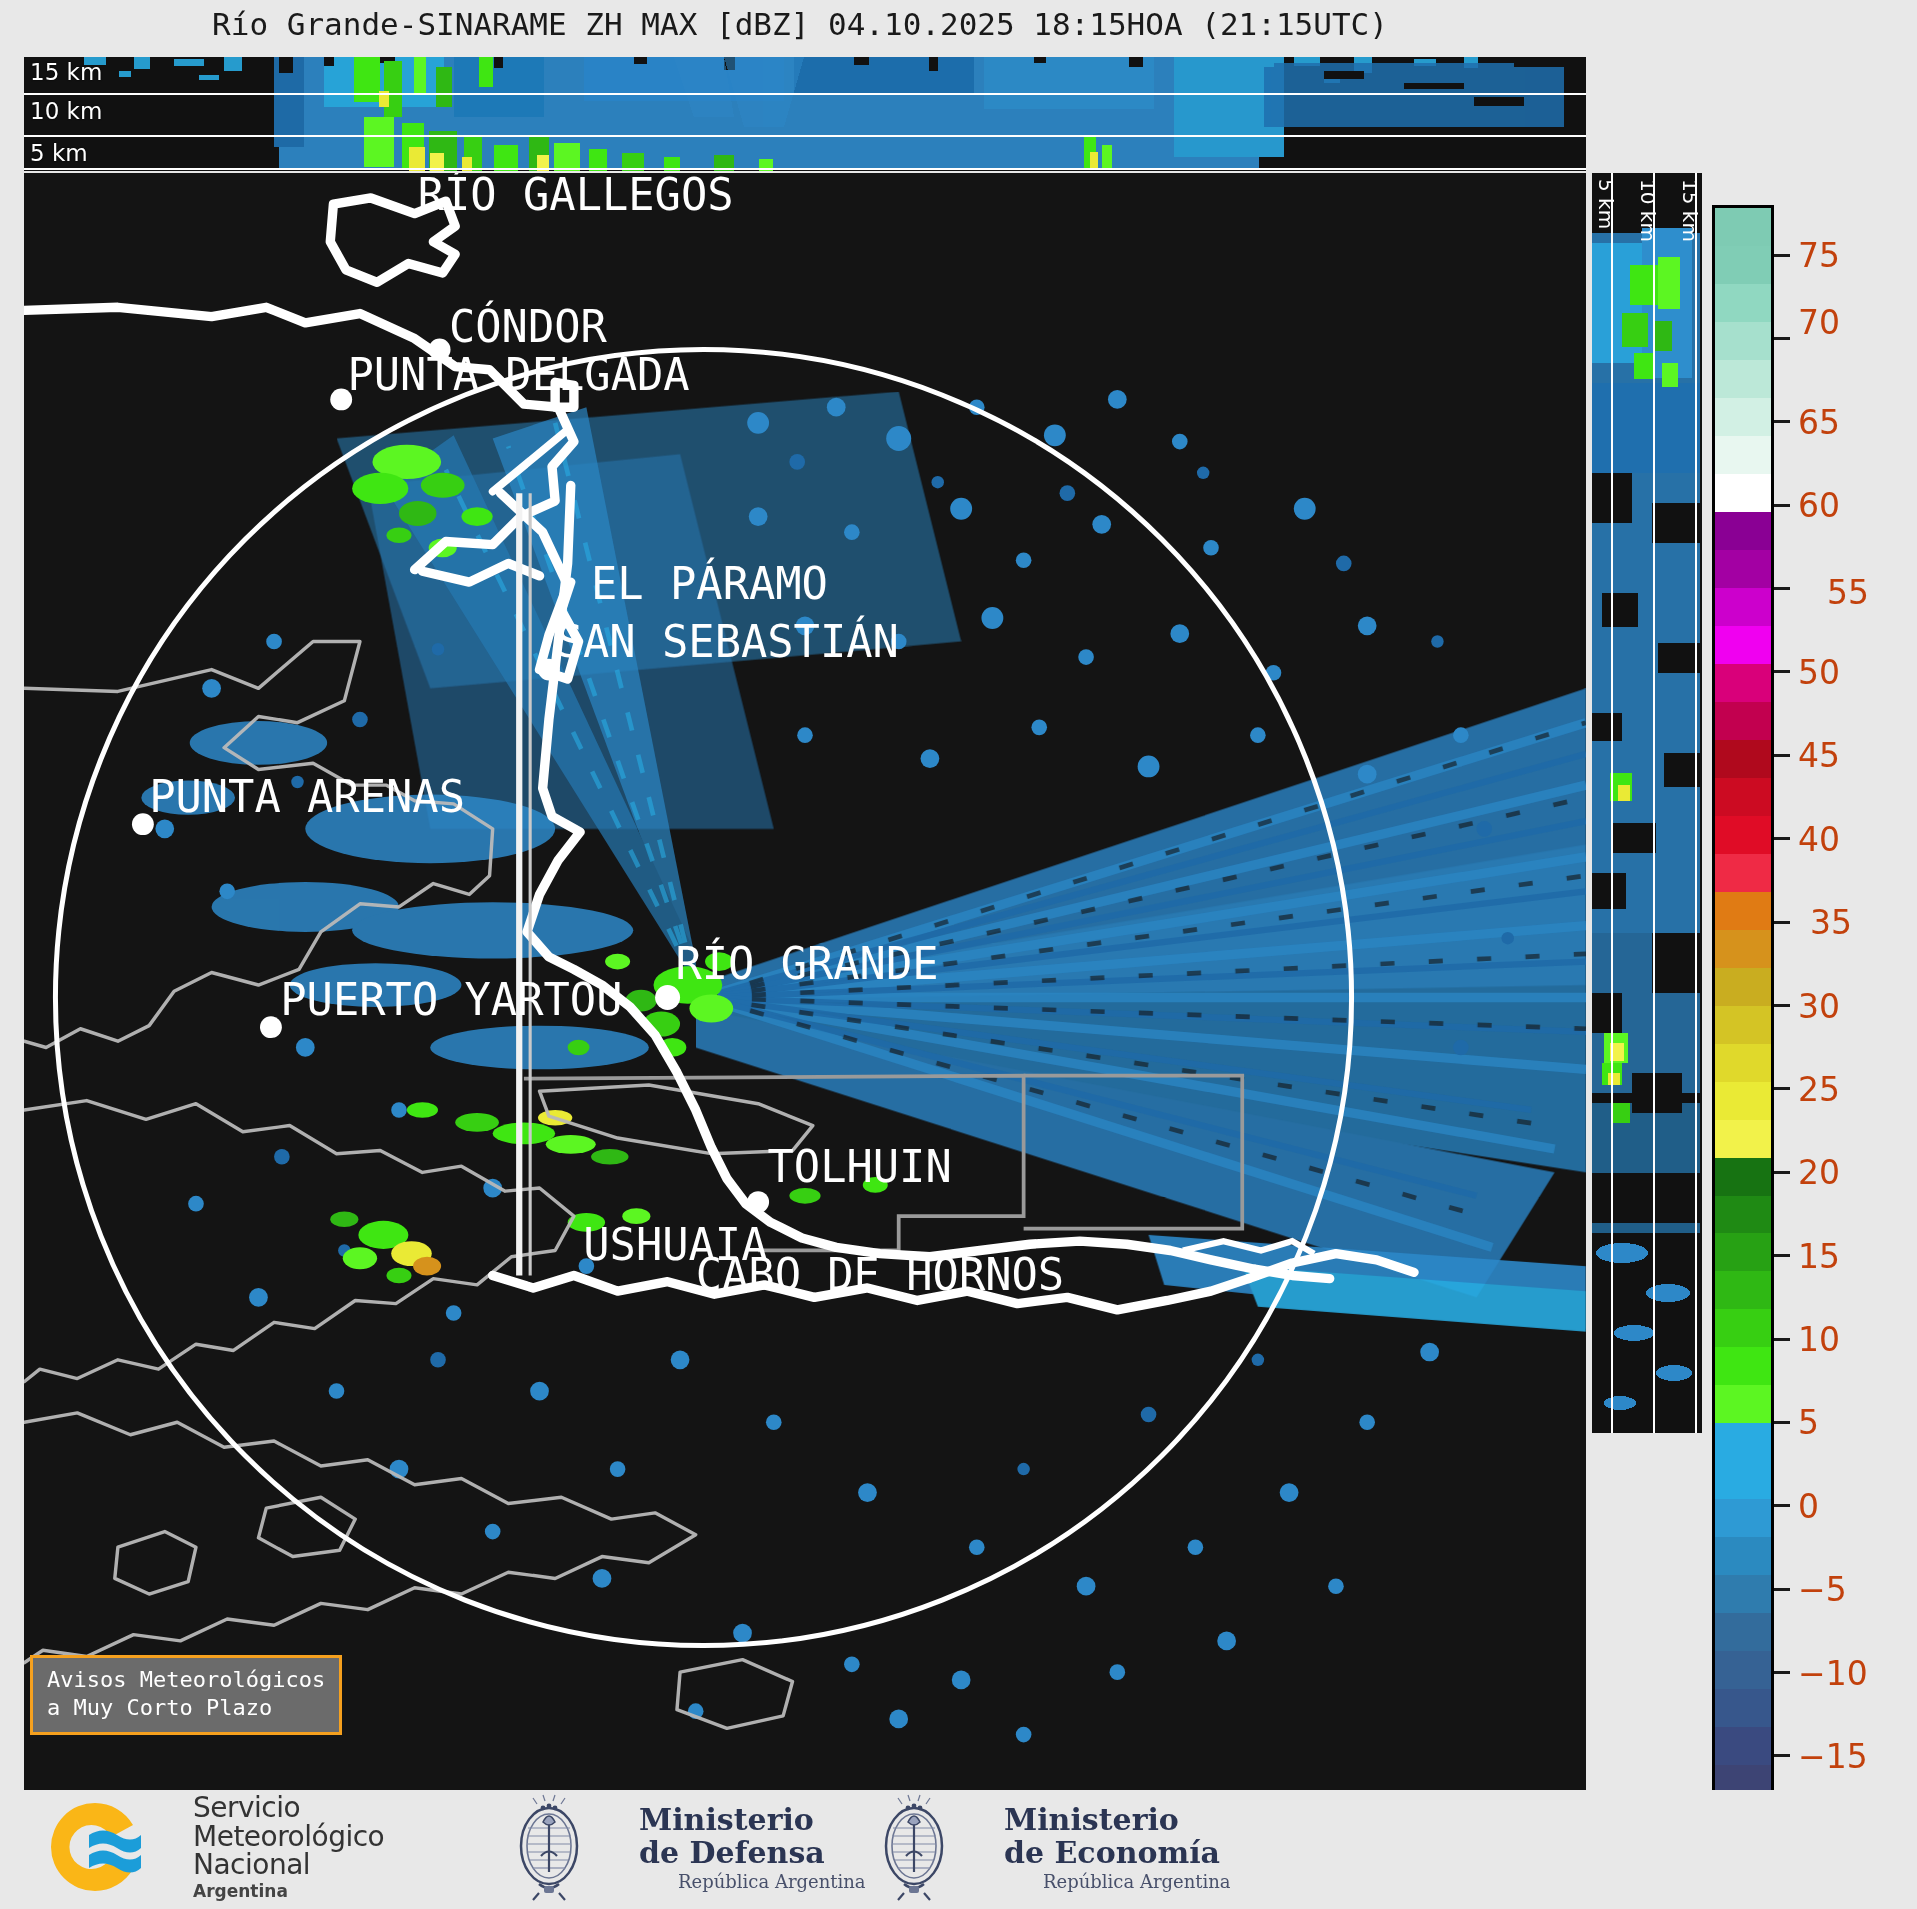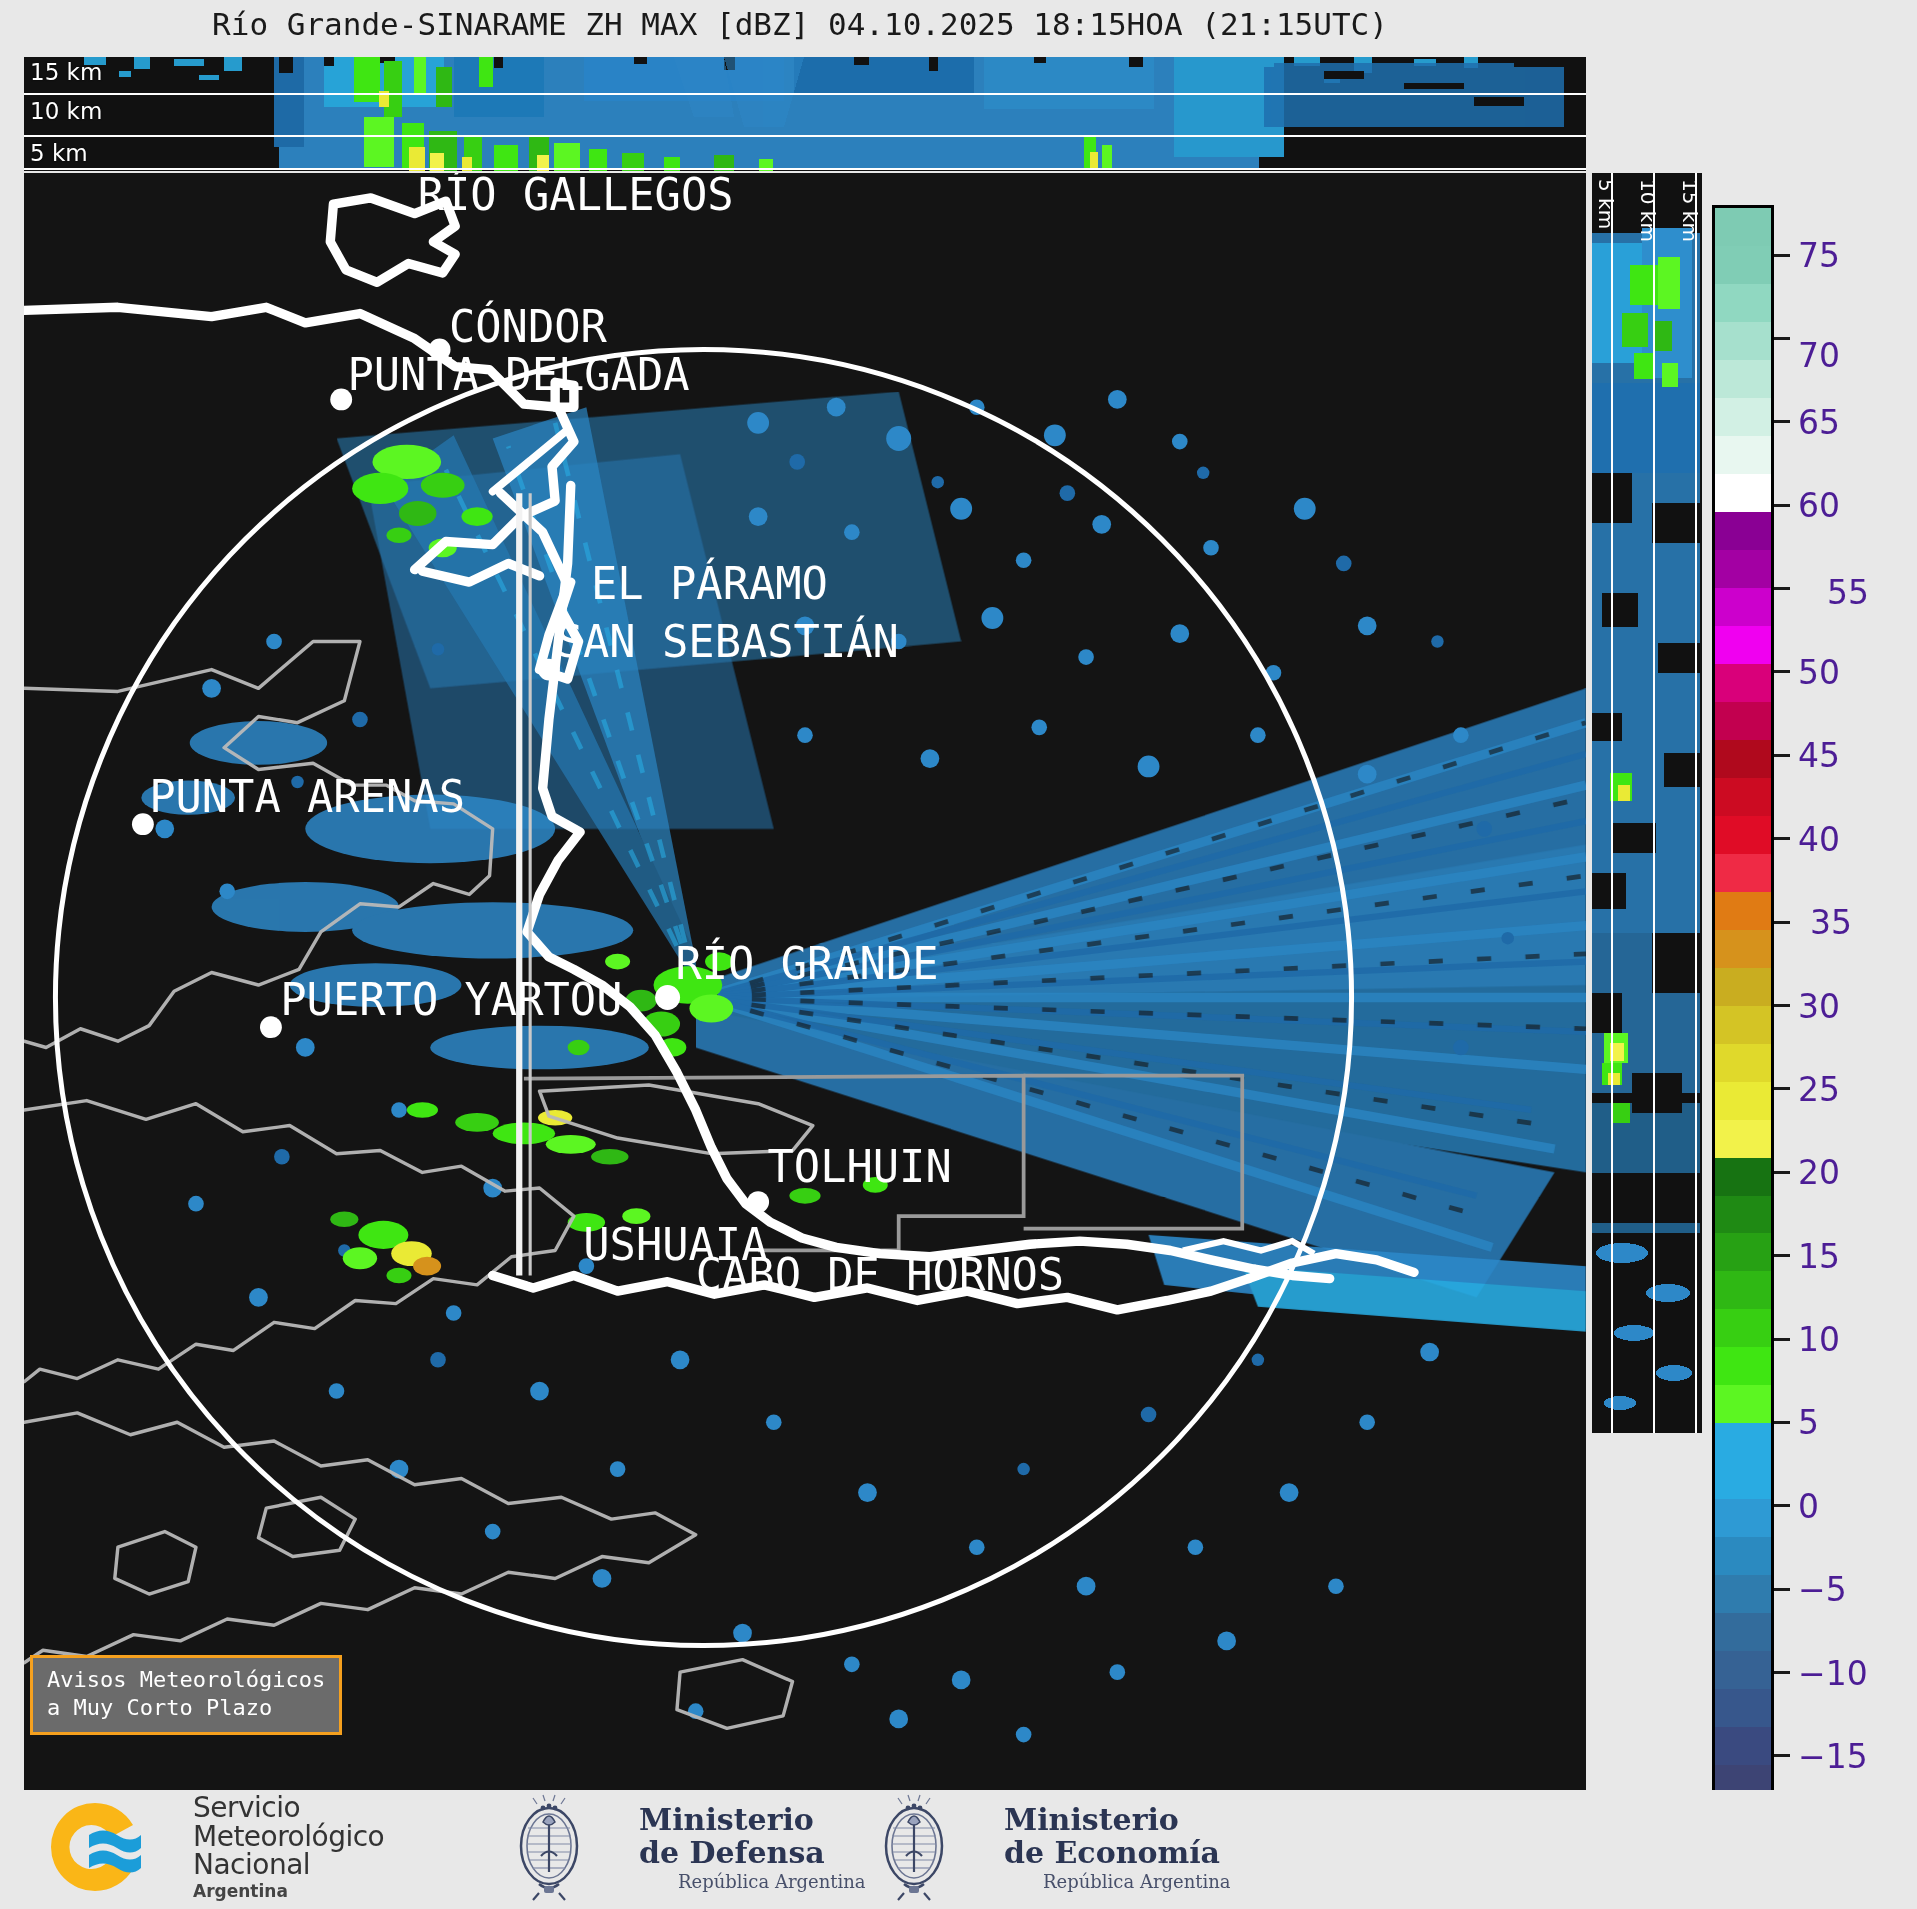--- a/index.html
+++ b/index.html
@@ -65,21 +65,21 @@
   #cb-ticks{
     position:absolute;left:62px;top:0;width:150px;height:1601px;
   }
   #cb-ticks .tick{
     position:absolute;left:0;
     height:3px;width:16px;background:#1a1a1a;
   }
   #cb-ticks .tlabel{
     position:absolute;left:24px;
     font-family:"DejaVu Sans", sans-serif;
-    font-size:33px;color:#4c1d95;
+    font-size:33px;color:#c2410c;
     transform:translateY(-50%);
     white-space:nowrap;
   }
   
   #warnbox{
     position:absolute;left:30px;top:1655px;
     background:#6b6b6b;
     border:3px solid #f5a01e;
     padding:8px 14px 10px 14px;
   }
@@ -655,21 +655,21 @@
       <div class="tlabel" style="top: 550.344px;">45</div>
       <div class="tick" style="top: 465.458px;"></div>
       <div class="tlabel" style="top: 466.958px;">50</div>
       <div class="tick" style="top: 382.073px;"></div>
       <div class="tlabel" style="top: 387px; margin-left: 29px;">55</div>
       <div class="tick" style="top: 298.688px;"></div>
       <div class="tlabel" style="top: 300.188px;">60</div>
       <div class="tick" style="top: 215.302px;"></div>
       <div class="tlabel" style="top: 216.802px;">65</div>
       <div class="tick" style="top: 131.917px;"></div>
-      <div class="tlabel" style="top: 150px; text-align: right;">70</div>
+      <div class="tlabel" style="top: 117px; text-align: right;">70</div>
       <div class="tick" style="top: 48.5312px;"></div>
       <div class="tlabel" style="top: 50.0312px;">75</div>
     </div>
 </div>
 
 <div id="warnbox">
   <div>Avisos Meteorológicos</div>
   <div>a Muy Corto Plazo</div>
 </div>
 

